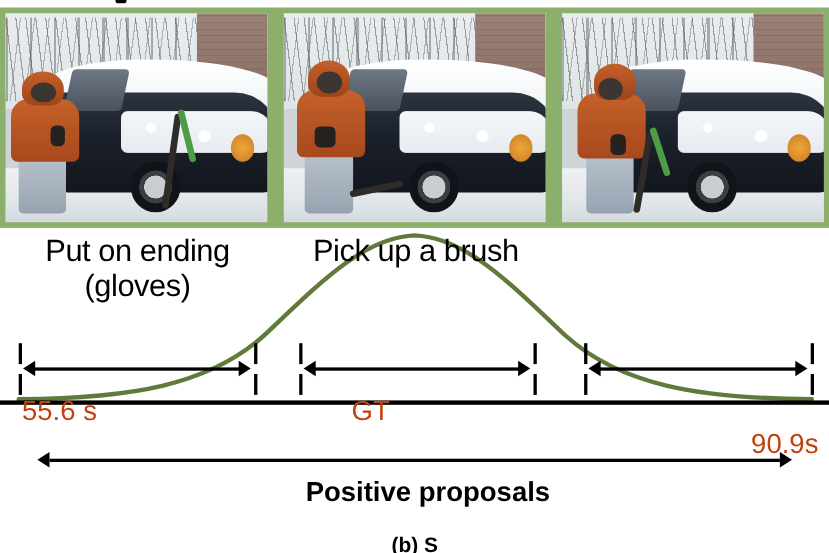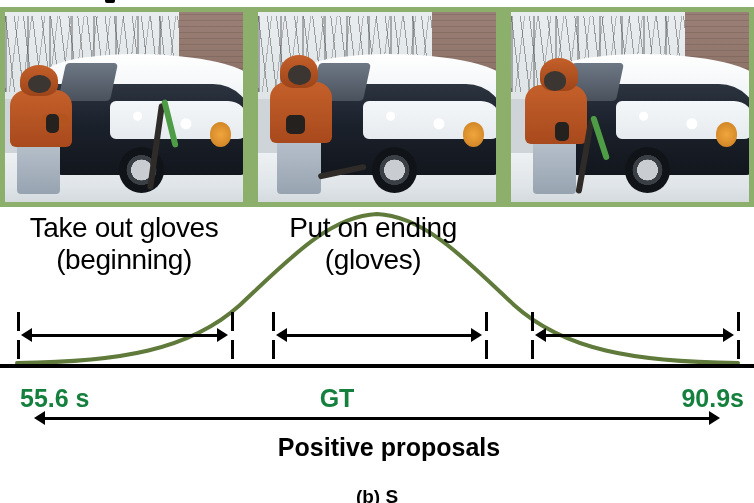--- a/index.html
+++ b/index.html
@@ -188,29 +188,29 @@
 
   .axis {
     position: absolute;
     left: 0; top: 364px; width: 754px; height: 4px;
     background: #000;
   }
 
   
   .gtrow {
     position: absolute;
-    left: 0; top: 384px; width: 754px; height: 30px;
-    color: #15803d;
+    left: 0; top: 360px; width: 754px; height: 30px;
+    color: #c2410c;
     font-size: 25px;
-    font-weight: bold;
+    font-weight: normal;
   }
   .gtrow span { position: absolute; top: 0; white-space: nowrap; }
   .gt-start { left: 20px; }
   .gt-mid   { left: 0; width: 674px; text-align: center; }
-  .gt-end   { right: 10px; }
+  .gt-end   { right: 10px; margin-top: 30px; }
 
   
   .fullspan { position: absolute; left: 0; top: 410px; width: 754px; height: 18px; }
   .fullspan .arrow-line { top: 7px; height: 3px; }
   .fullspan .arrow-head { top: 1px; }
 
   .poslabel {
     position: absolute;
     left: 12px; top: 433px; width: 754px;
     text-align: center;
@@ -314,29 +314,26 @@
     </div>
 
   </div>
 
   <svg class="curve" viewBox="0 0 754 170" preserveAspectRatio="none">
     <path d="M 17,163 C 120,162 190,150 240,105 C 290,58 330,16 377,14
              C 424,16 464,58 514,105 C 564,150 634,162 738,163" fill="none" stroke="#5f7a3a" stroke-width="4" stroke-linecap="round"></path>
   </svg>
 
   <div class="captions">
-    <div class="caption" style="width:248px;">
-      <span>Take out gloves</span>
-      <span class="sub">(beginning)</span>
-    </div>
     <div class="caption" style="width:250px;">
       <span>Put on ending</span>
       <span class="sub">(gloves)</span>
     </div>
     <div class="caption" style="width:256px;">
+      <span>Pick up a brush</span>
     </div>
   </div>
 
   <div class="timeline">
 
     <div class="tick upper" style="left:17px;"></div>
     <div class="tick lower" style="left:17px;"></div>
     <div class="tick upper" style="left:231px;"></div>
     <div class="tick lower" style="left:231px;"></div>
     <div class="arrow-line" style="left:28px;width:192px;"></div>

